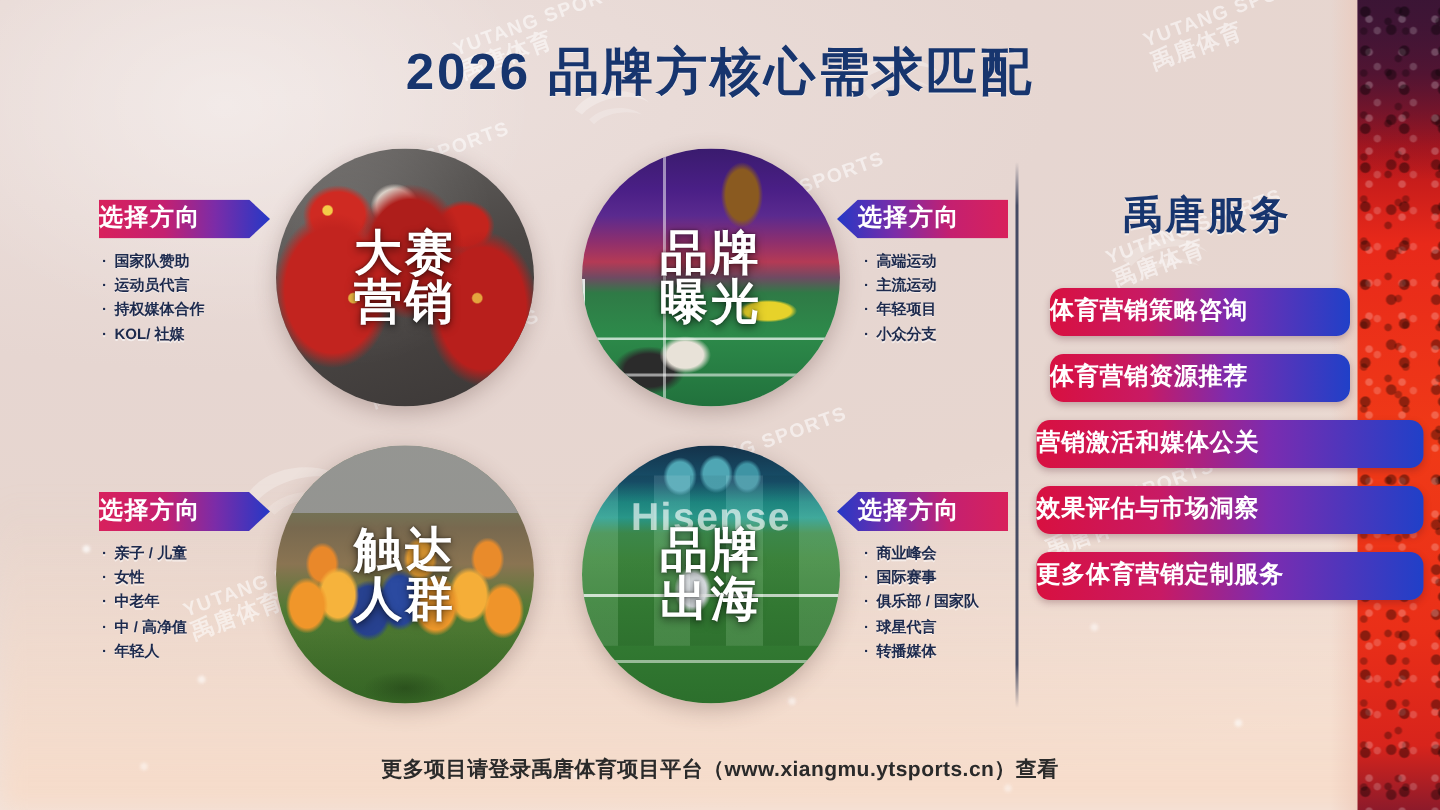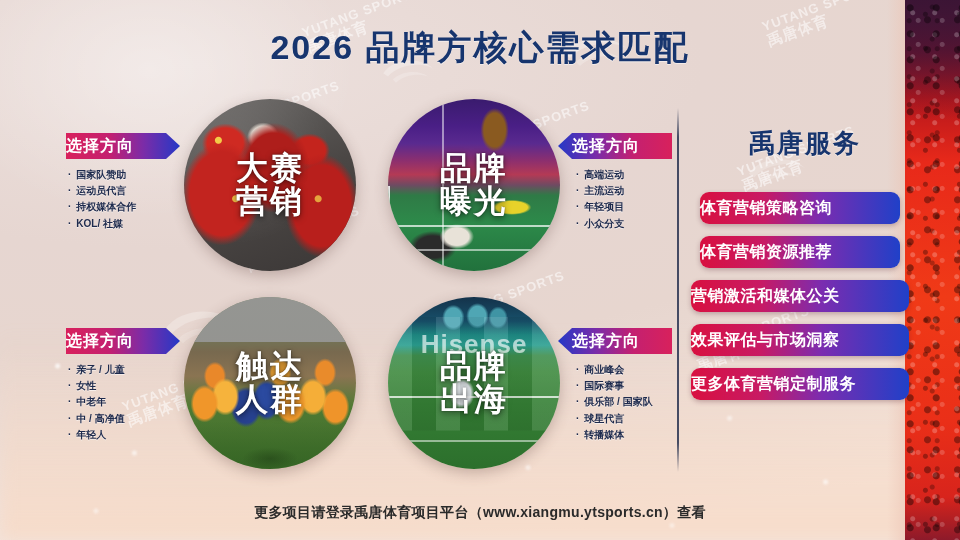--- a/index.html
+++ b/index.html
@@ -236,21 +236,21 @@
     text-shadow:0 1px 0 rgba(255,255,255,.5);
     font-family:Liberation Mono, monospace;
   }
   .svc-list{position:absolute;left:700px;top:192px;width:200px;}
   .svc-pill{
     height:32px;line-height:32px;border-radius:9px;margin-bottom:12px;
     background:linear-gradient(90deg,#d81040 0%,#c81a64 32%,#7b2cb0 60%,#2040c8 100%);
     color:#fff;font-size:16px;font-weight:700;text-align:left;letter-spacing:.5px;
     box-shadow:0 2px 5px rgba(80,20,40,.28);
   }
-  .svc-pill.wide{width:218px;margin-left:-9px;}
+  .svc-pill.wide{width:258px;margin-left:-9px;}
 
   
   .footer{
     position:absolute;left:0;right:0;bottom:18px;text-align:center;
     font-size:14px;font-weight:700;color:#2a2a2a;letter-spacing:.3px;
   }
 </style>
 </head>
 <body>
 

